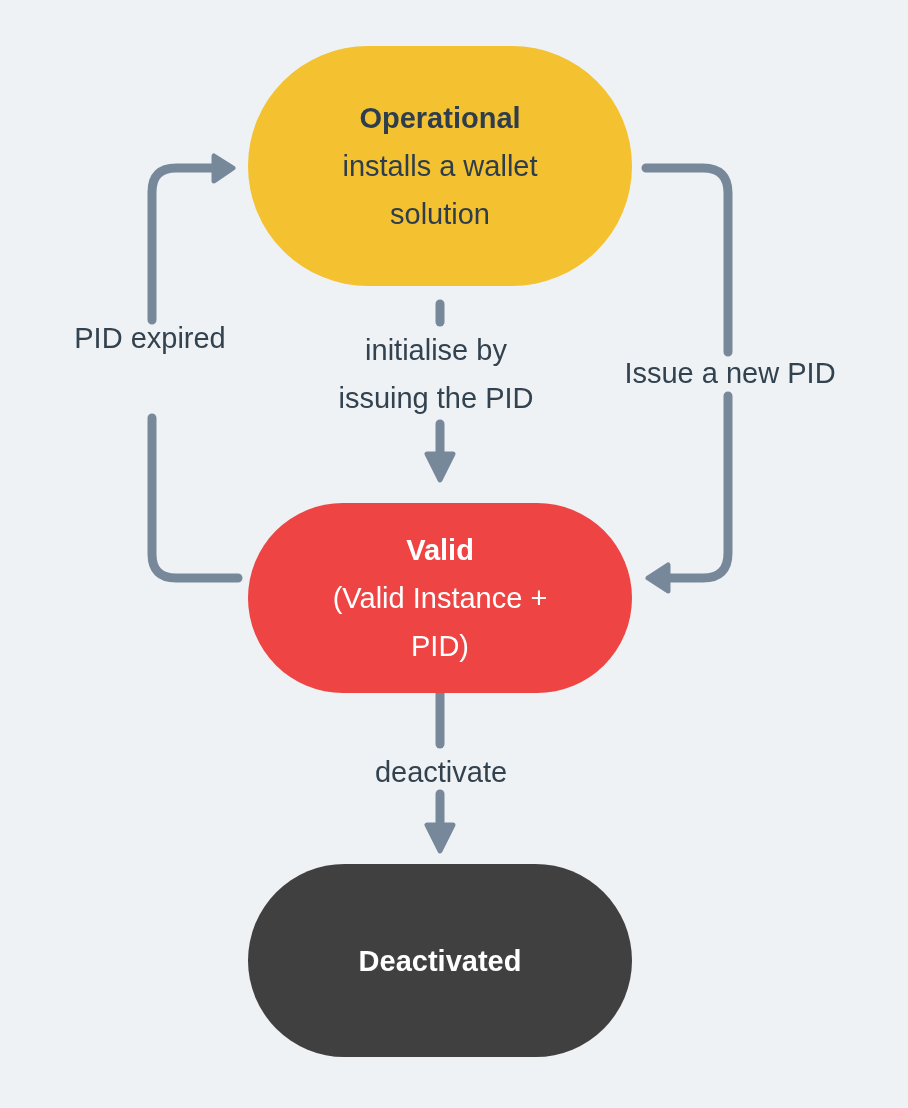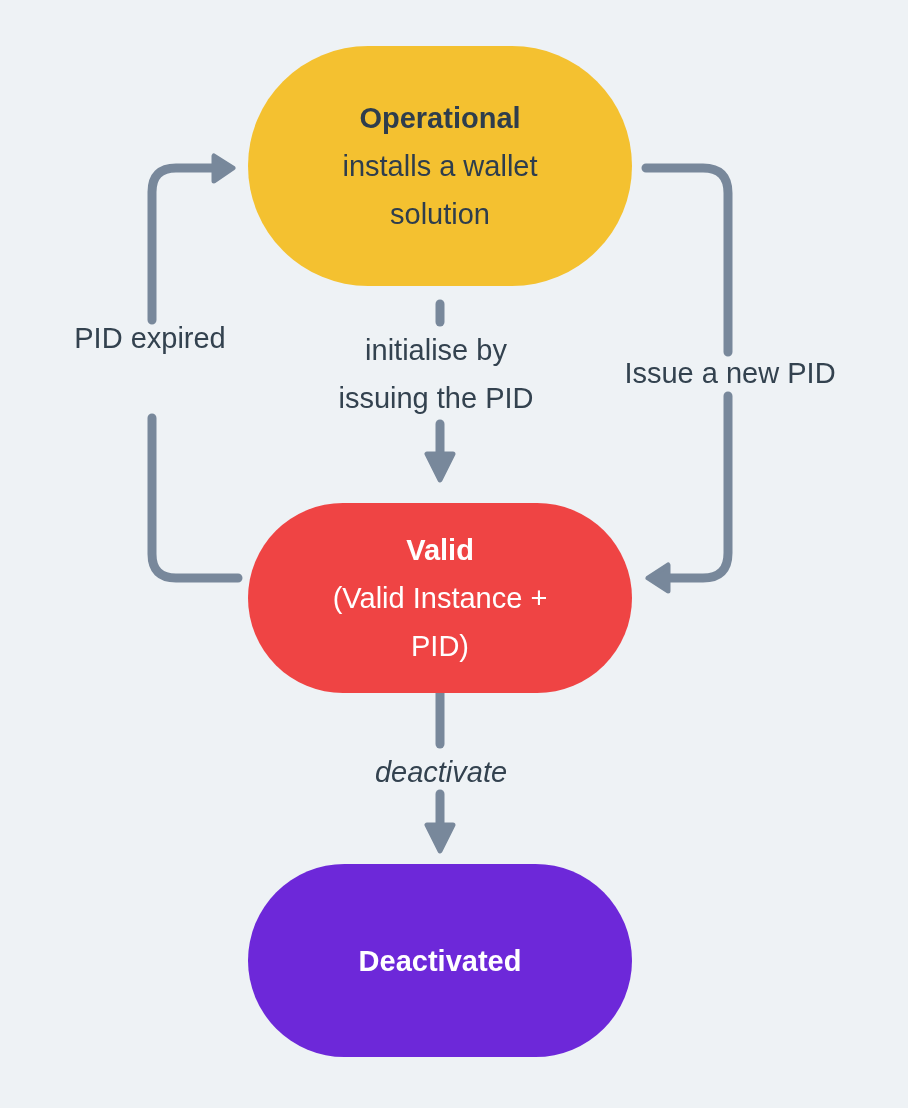--- a/index.html
+++ b/index.html
@@ -59,35 +59,35 @@
     height: 190px;
     border-radius: 95px;
     background: #ef4444;
     color: #FFFFFF;
     margin-top: 20px;
   }
   .node-deactivated {
     top: 864px;
     height: 193px;
     border-radius: 97px;
-    background: #6d28d9;
+    background: #404040;
     color: #FFFFFF;
   }
   .edge-label {
     position: absolute;
     width: 260px;
     text-align: center;
     font-size: 29px;
     line-height: 48px;
     color: #33424F;
   }
   .label-pid-expired { left: 20px;  top: 314px; }
   .label-initialise  { left: 306px; top: 326px; }
   .label-issue-new   { left: 600px; top: 349px; }
-  .label-deactivate  { left: 311px; top: 748px; font-style: italic; }
+  .label-deactivate  { left: 311px; top: 748px; }
   .edge-label span { display: block; }
 </style>
 </head>
 <body>
 
 <div class="canvas">
 
   <svg class="connectors" viewBox="0 0 908 1108" xmlns="http://www.w3.org/2000/svg">
 
     <g>

